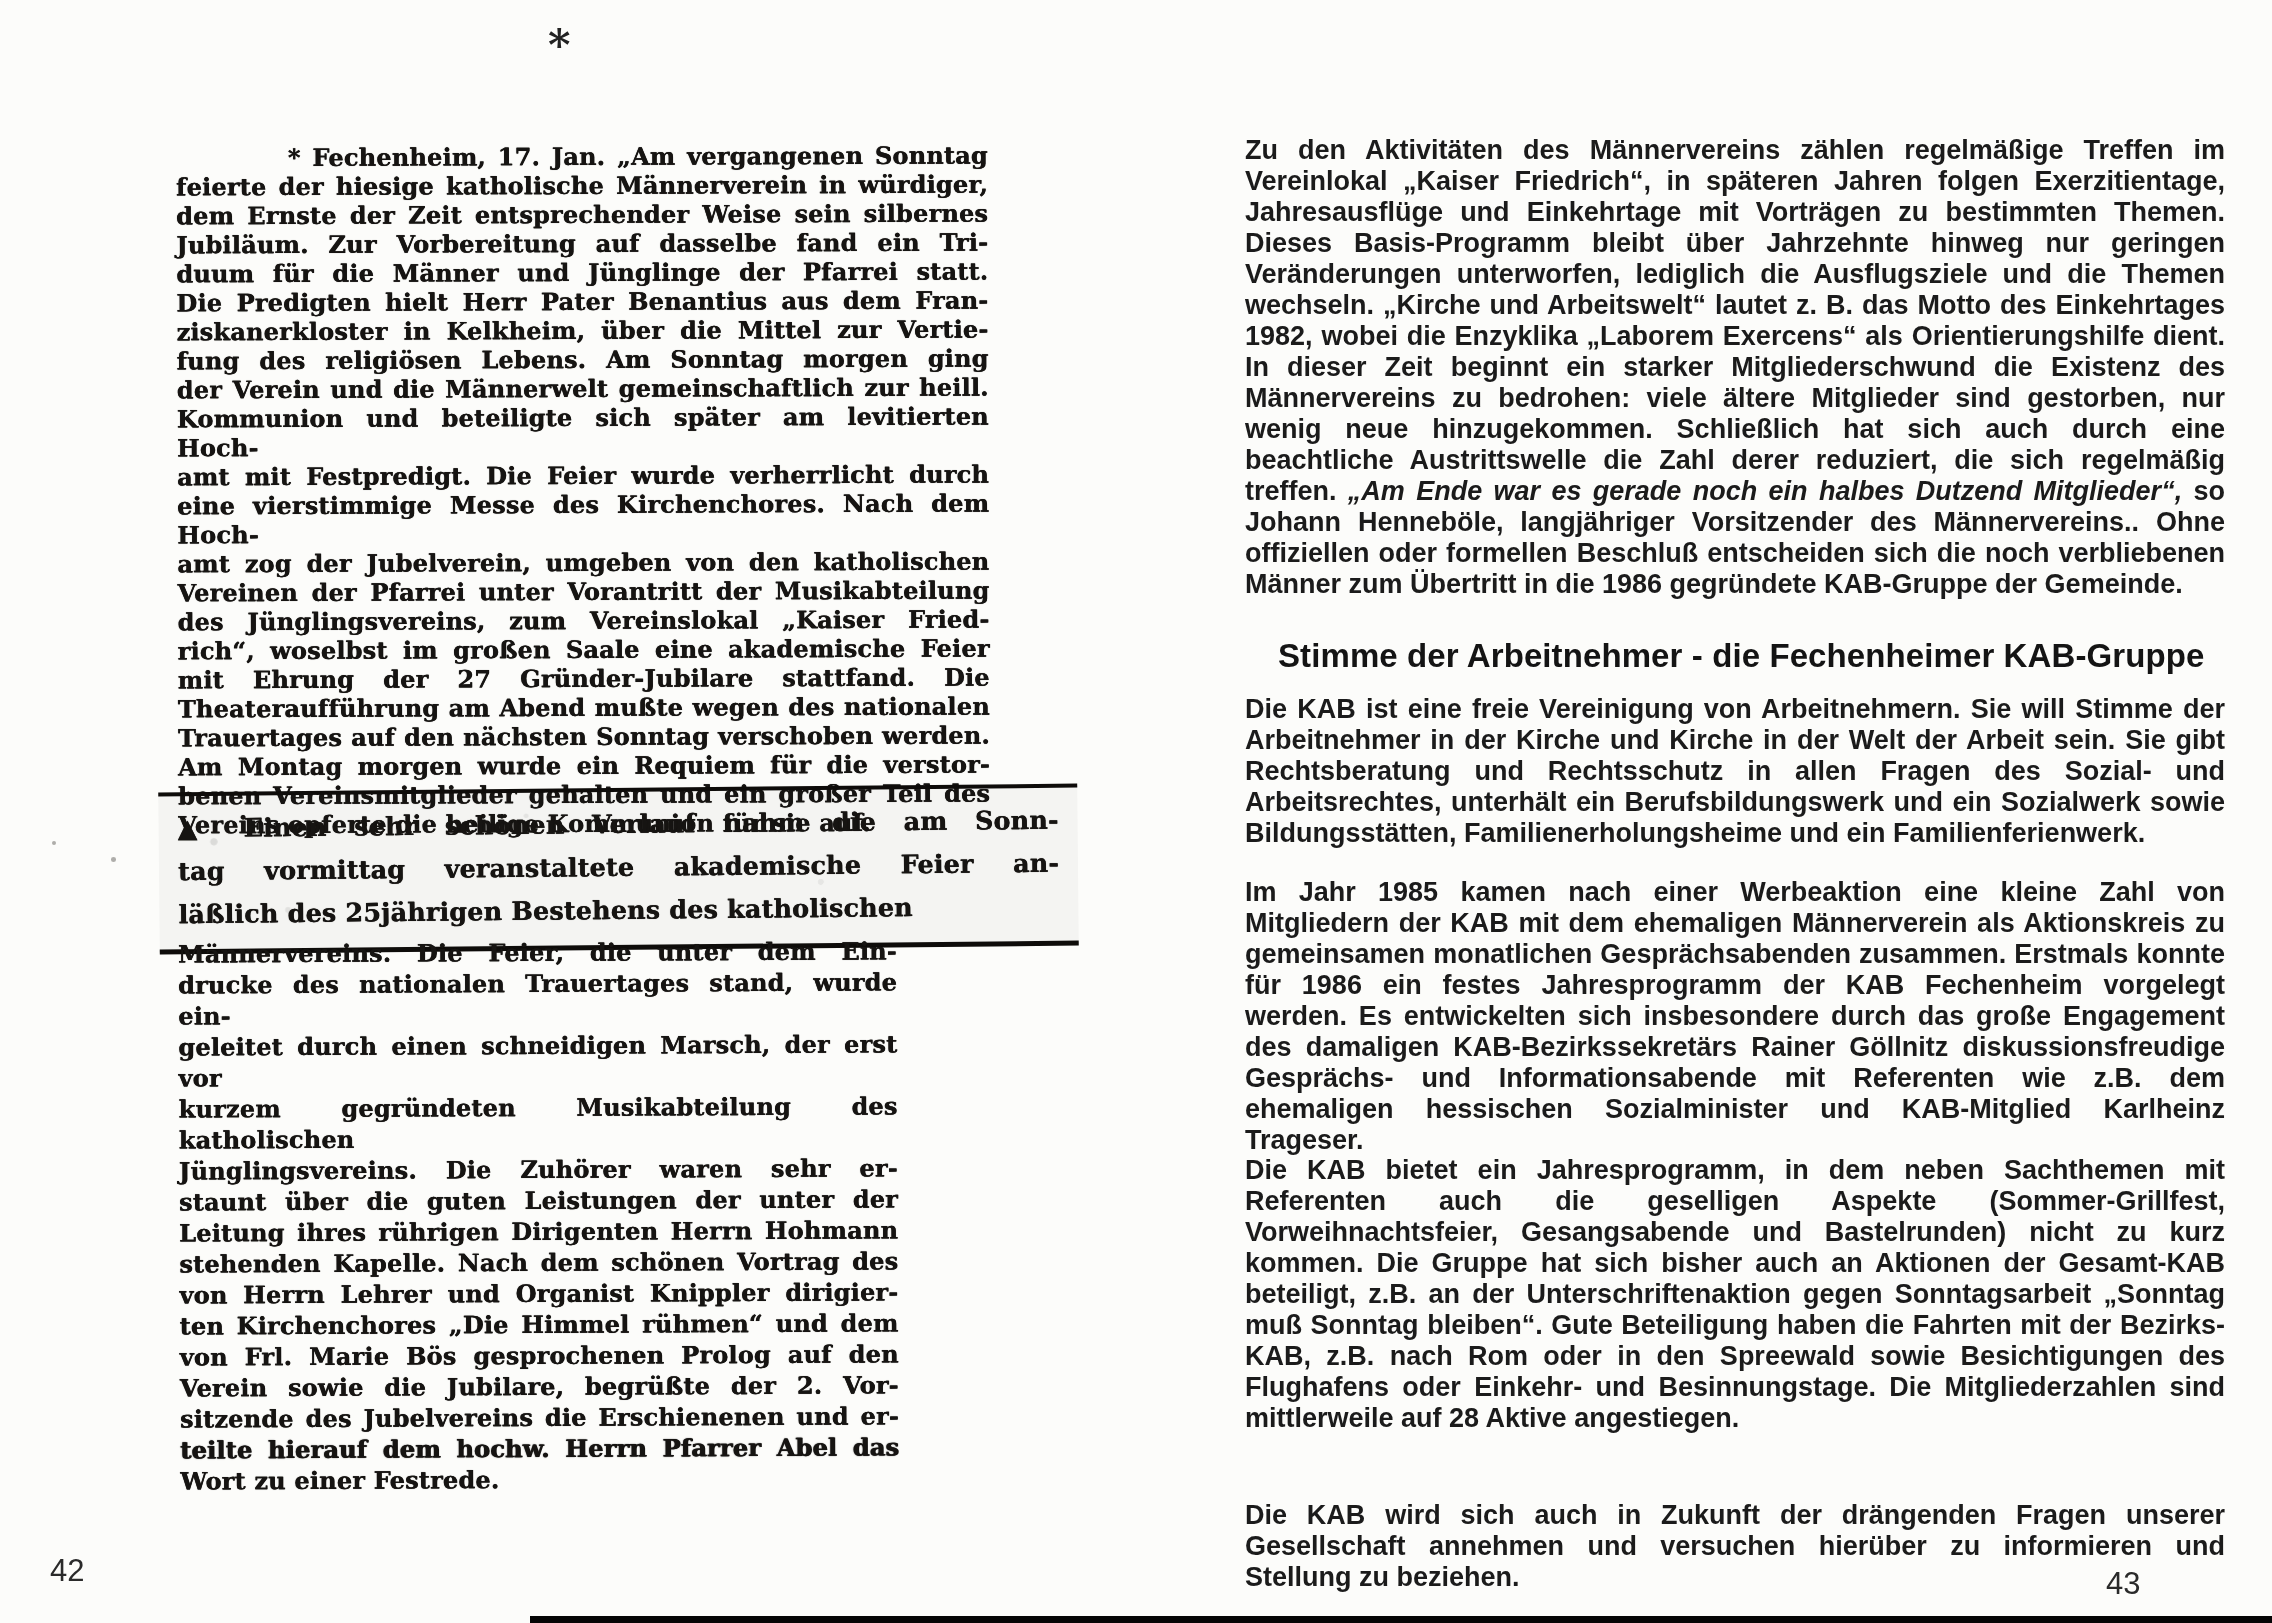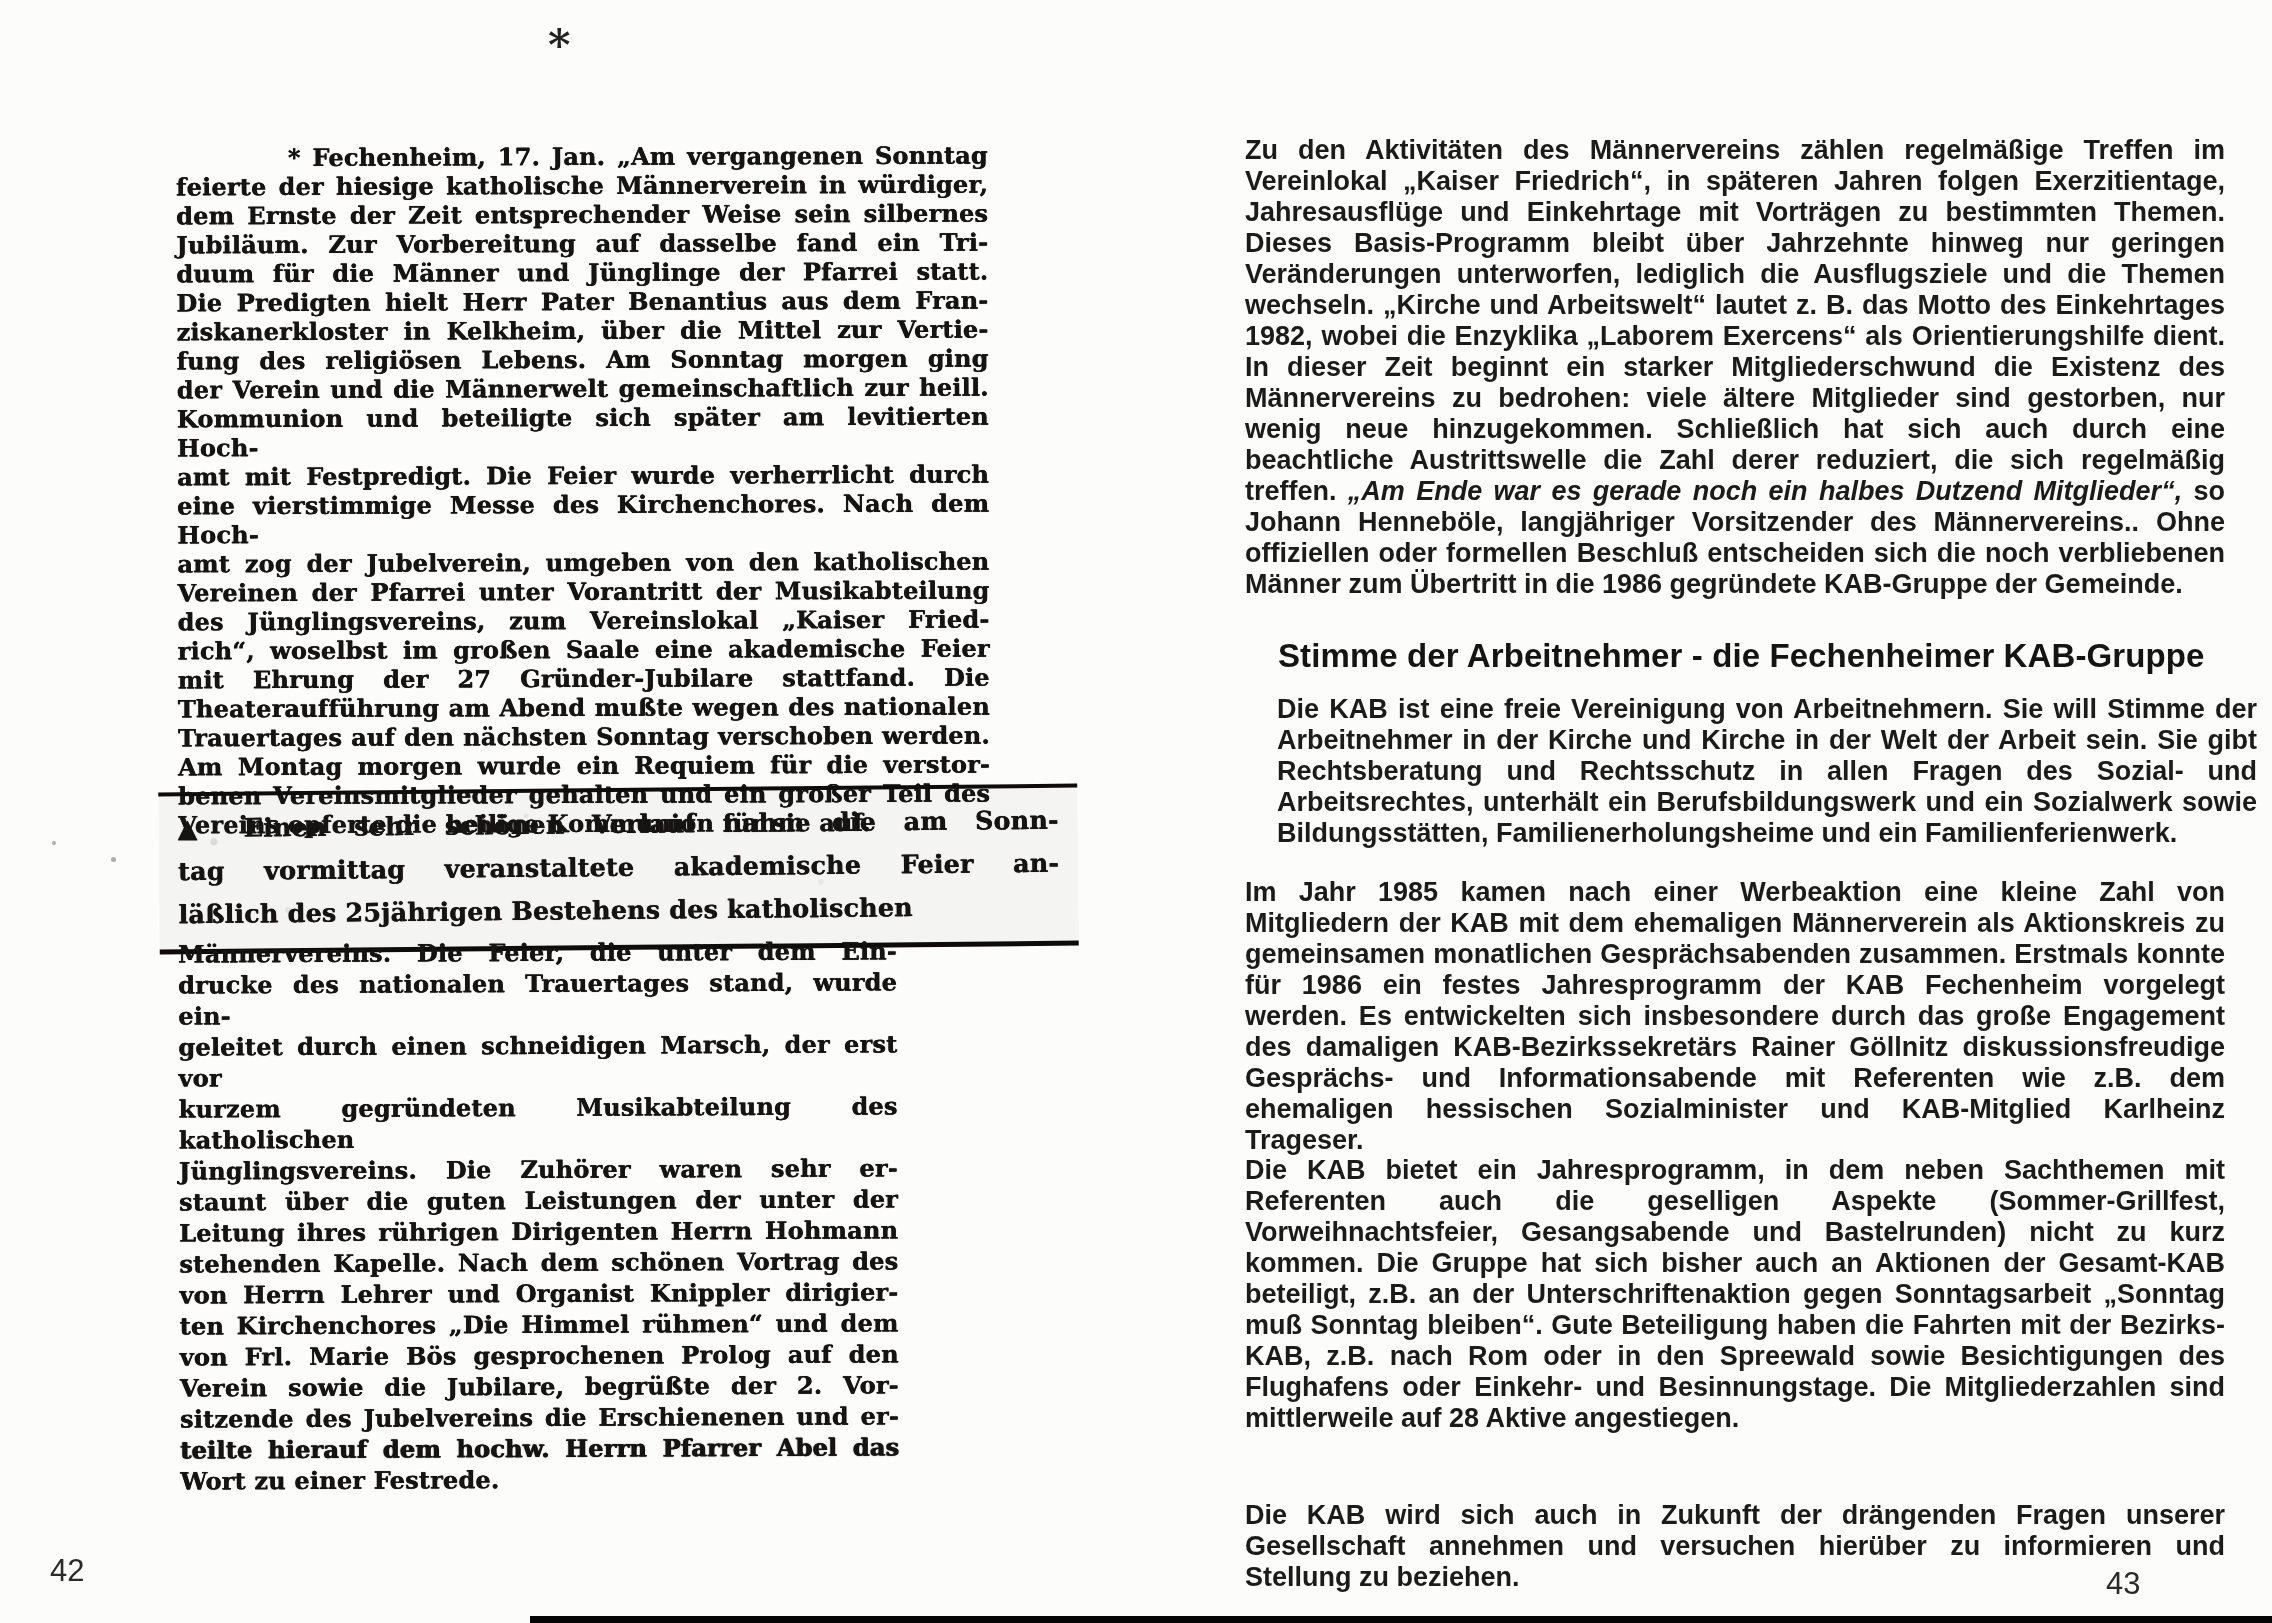--- a/index.html
+++ b/index.html
@@ -155,21 +155,21 @@
 </div>
 
 <div class="right-col">
 
   <div class="para" style="top:135px;">
     <span>Zu den Aktivitäten des Männervereins zählen regelmäßige Treffen im Vereinlokal „Kaiser Friedrich“, in späteren Jahren folgen Exerzitientage, Jahresausflüge und Einkehrtage mit Vorträgen zu bestimmten Themen. Dieses Basis-Programm bleibt über Jahrzehnte hinweg nur geringen Veränderungen unterworfen, lediglich die Ausflugsziele und die Themen wechseln. „Kirche und Arbeitswelt“ lautet z. B. das Motto des Einkehrtages 1982, wobei die Enzyklika „Laborem Exercens“ als Orientierungshilfe dient. In dieser Zeit beginnt ein starker Mitgliederschwund die Existenz des Männervereins zu bedrohen: viele ältere Mitglieder sind gestorben, nur wenig neue hinzugekommen. Schließlich hat sich auch durch eine beachtliche Austrittswelle die Zahl derer reduziert, die sich regelmäßig treffen. </span><span class="it">„Am Ende war es gerade noch ein halbes Dutzend Mitglieder“,</span><span> so Johann Henneböle, langjähriger Vorsitzender des Männervereins.. Ohne offiziellen oder formellen Beschluß entscheiden sich die noch verbliebenen Männer zum Übertritt in die 1986 gegründete KAB-Gruppe der Gemeinde.</span>
   </div>
 
   <div class="kab-heading">Stimme der Arbeitnehmer - die Fechenheimer KAB-Gruppe</div>
 
-  <div class="para" style="top:694px;margin-left:32px;">Die KAB ist eine freie Vereinigung von Arbeitnehmern. Sie will Stimme der Arbeitnehmer in der Kirche und Kirche in der Welt der Arbeit sein. Sie gibt Rechtsberatung und Rechtsschutz in allen Fragen des Sozial- und Arbeitsrechtes, unterhält ein Berufsbildungswerk und ein Sozialwerk sowie Bildungsstätten, Familienerholungsheime und ein Familienferienwerk.</div>
+  <div class="para" style="top:694px;">Die KAB ist eine freie Vereinigung von Arbeitnehmern. Sie will Stimme der Arbeitnehmer in der Kirche und Kirche in der Welt der Arbeit sein. Sie gibt Rechtsberatung und Rechtsschutz in allen Fragen des Sozial- und Arbeitsrechtes, unterhält ein Berufsbildungswerk und ein Sozialwerk sowie Bildungsstätten, Familienerholungsheime und ein Familienferienwerk.</div>
 
   <div class="para" style="top:877px;">Im Jahr 1985 kamen nach einer Werbeaktion eine kleine Zahl von Mitgliedern der KAB mit dem ehemaligen Männerverein als Aktionskreis zu gemeinsamen monatlichen Gesprächsabenden zusammen. Erstmals konnte für 1986 ein festes Jahresprogramm der KAB Fechenheim vorgelegt werden. Es entwickelten sich insbesondere durch das große Engagement des damaligen KAB-Bezirkssekretärs Rainer Göllnitz diskussionsfreudige Gesprächs- und Informationsabende mit Referenten wie z.B. dem ehemaligen hessischen Sozialminister und KAB-Mitglied Karlheinz Trageser.</div>
 
   <div class="para" style="top:1155px;">Die KAB bietet ein Jahresprogramm, in dem neben Sachthemen mit Referenten auch die geselligen Aspekte (Sommer-Grillfest, Vorweihnachtsfeier, Gesangsabende und Bastelrunden) nicht zu kurz kommen. Die Gruppe hat sich bisher auch an Aktionen der Gesamt-KAB beteiligt, z.B. an der Unterschriftenaktion gegen Sonntagsarbeit „Sonntag muß Sonntag bleiben“. Gute Beteiligung haben die Fahrten mit der Bezirks-KAB, z.B. nach Rom oder in den Spreewald sowie Besichtigungen des Flughafens oder Einkehr- und Besinnungstage. Die Mitgliederzahlen sind mittlerweile auf 28 Aktive angestiegen.</div>
 
   <div class="para" style="top:1500px;">Die KAB wird sich auch in Zukunft der drängenden Fragen unserer Gesellschaft annehmen und versuchen hierüber zu informieren und Stellung zu beziehen.</div>
 </div>
 
 <div class="pagenum pagenum-right">43</div>
 

